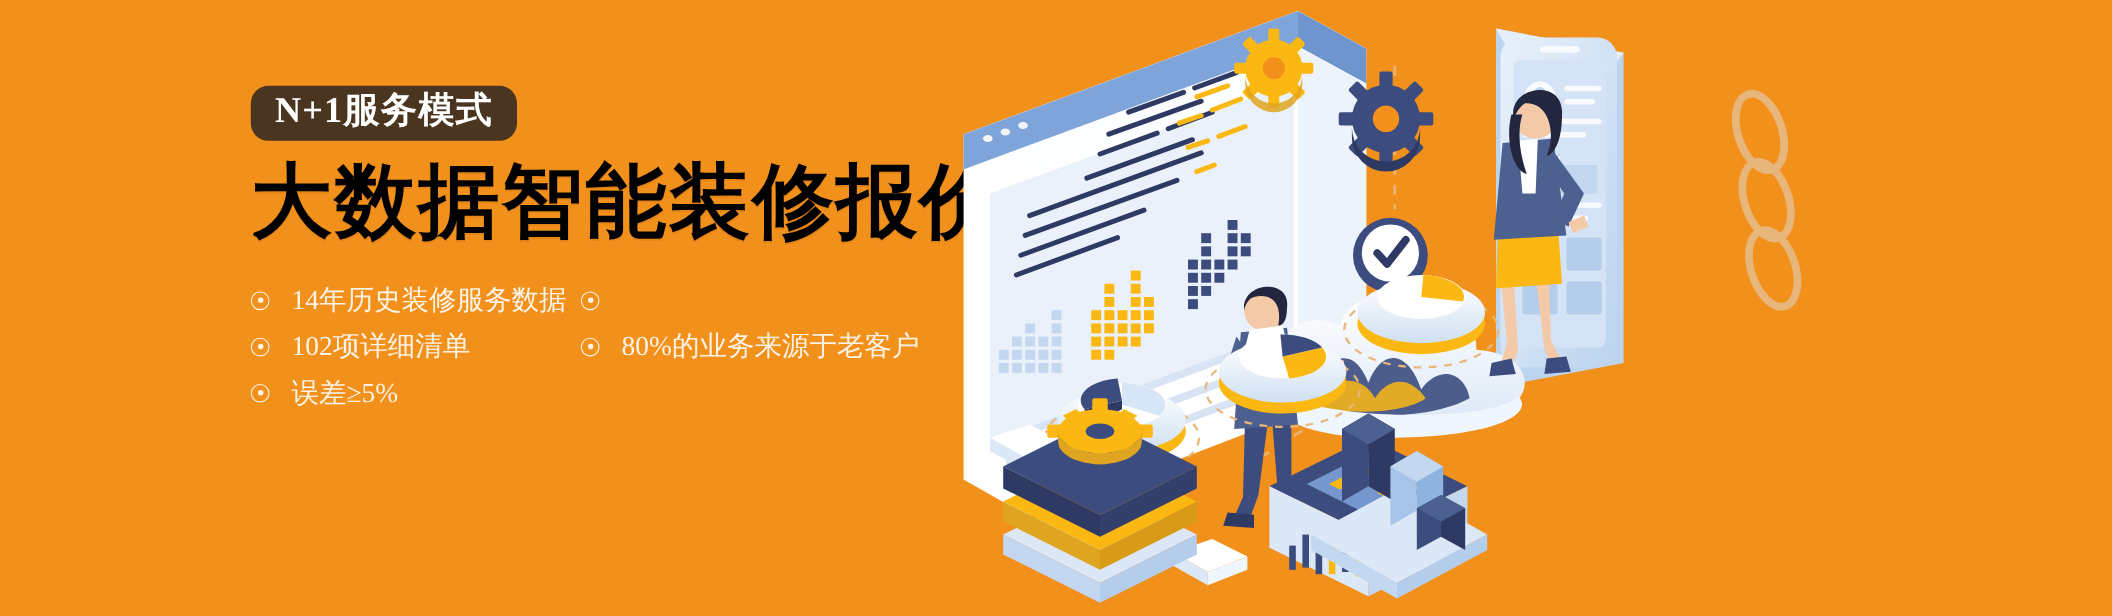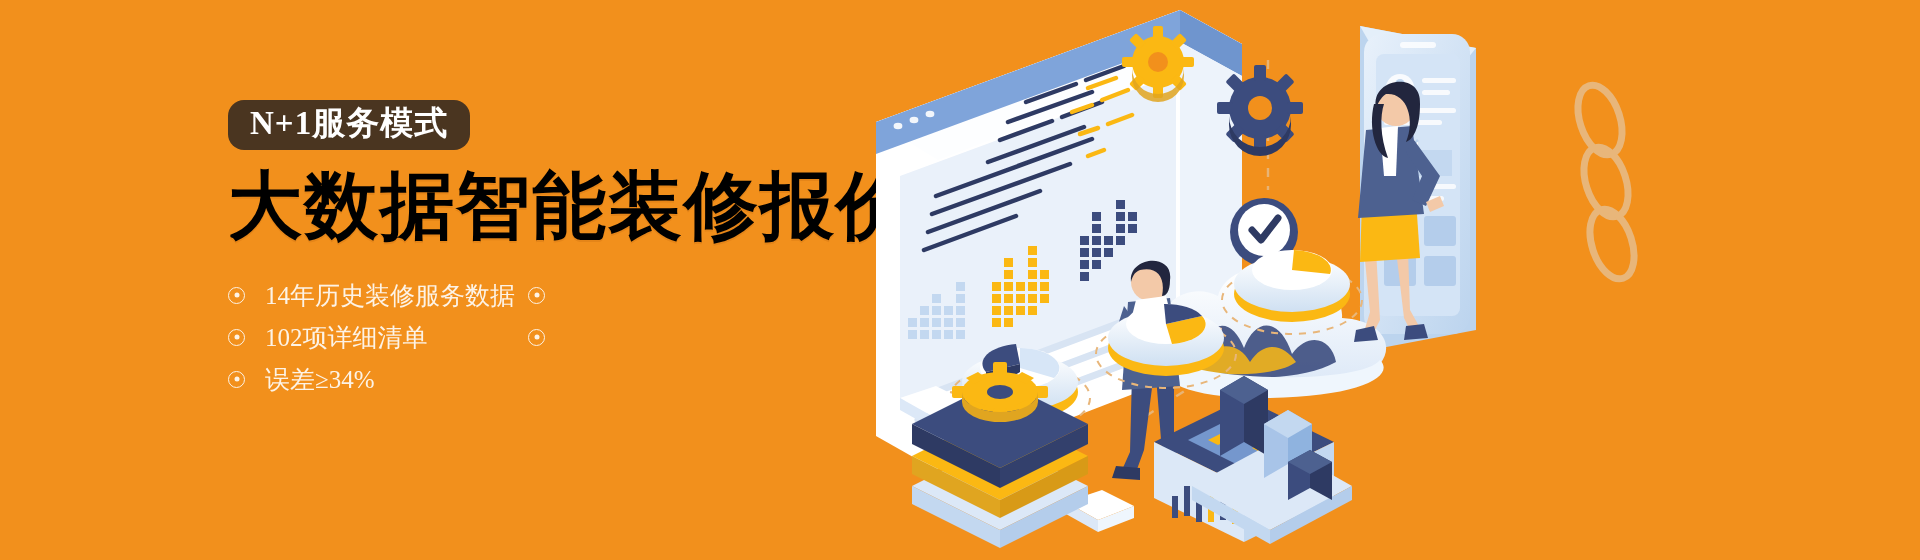--- a/index.html
+++ b/index.html
@@ -27,21 +27,20 @@
     background:#4A3520;
     color:#FFFFFF;
     border-radius:16px;
     padding:7px 22px 10px 22px;
     font-size:33px;
     line-height:1;
     letter-spacing:1px;
     font-weight:700;
     font-family:"Liberation Serif", serif;
     white-space:nowrap;
-    margin-top:22px;
   }
   #headline {
     margin-top:18px;
     color:#000000;
     font-size:74px;
     line-height:1.03;
     font-weight:700;
     letter-spacing:2px;
     white-space:nowrap;
     font-family:"Liberation Serif", serif;
@@ -117,25 +116,26 @@
         <span class="dot"></span>
       </div>
 
       <div class="bullet b-r2c1">
         <span class="dot"></span>
         <span>102项详细清单</span>
       </div>
 
       <div class="bullet b-r2c2">
         <span class="dot"></span>
+        <span>80%的业务来源于老客户</span>
       </div>
 
       <div class="bullet b-r3c1">
         <span class="dot"></span>
-        <span>误差≥34%</span>
+        <span>误差≥5%</span>
       </div>
 
     </div>
   </div>
 
   <div id="art">
     <svg viewBox="0 0 1080 560" xmlns="http://www.w3.org/2000/svg">
       <defs>
         <linearGradient id="gCloud" x1="0" y1="0" x2="0" y2="1">
           <stop offset="0" stop-color="#FFFFFF"></stop>

